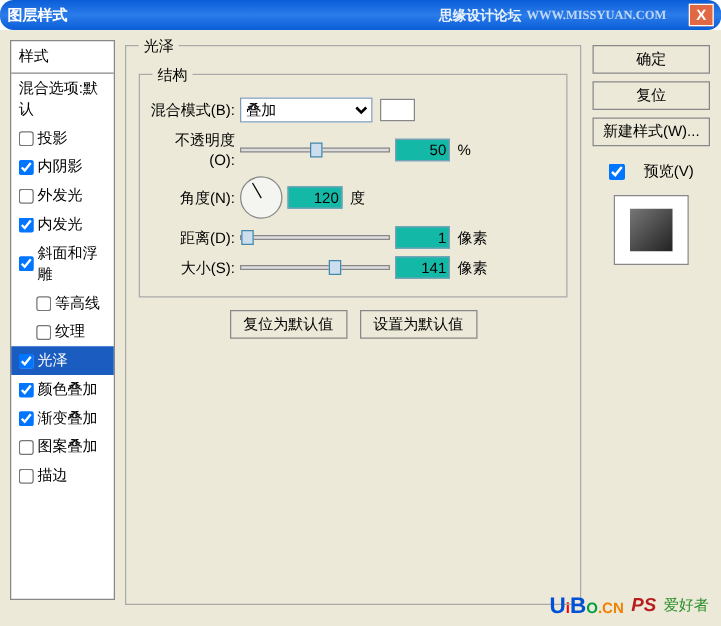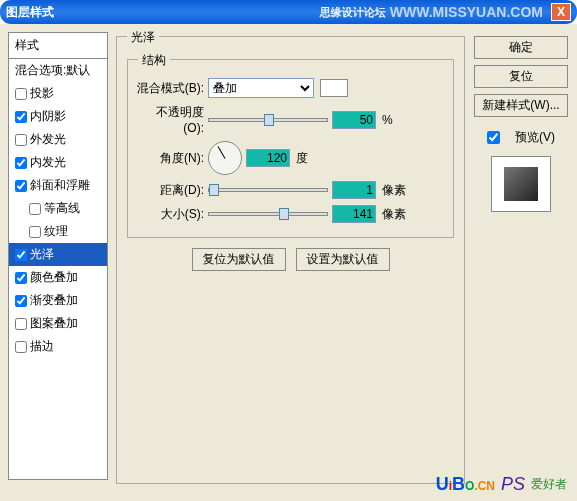--- a/index.html
+++ b/index.html
@@ -1,23 +1,23 @@
 <!DOCTYPE html>
 <html><head>
 <meta charset="utf-8">
 <style>
 * { box-sizing: border-box; margin: 0; padding: 0; font-family: "Microsoft YaHei", SimSun, sans-serif; font-size: 12px; }
 body { background: #fff; width: 577px; height: 501px; overflow: hidden; position: relative; }
 .titlebar { background: linear-gradient(to bottom, #0a5dd8, #2b7ce9 50%, #0a5dd8); height: 24px; display: flex; align-items: center; padding: 0 6px; color: #fff; font-weight: bold; border-radius: 11px; }
 .titlebar-title { flex: 1; }
 .titlebar-brand { font-size: 11px; opacity: .9; margin-right: 4px; }
-.titlebar-url { font-size: 14px; opacity: .7; margin-right: 8px; }
+.titlebar-url { font-size: 10px; opacity: .7; margin-right: 18px; font-family: Liberation Serif, serif; }
 .close-btn { width: 20px; height: 18px; background: #e16843; border: 1px solid #fff; display: flex; align-items: center; justify-content: center; color: #fff; font-size: 10px; }
 .content { display: flex; padding: 8px; gap: 8px; }
-.left-col { width: 100px; }
+.left-col { width: 84px; }
 .styles-box { border: 1px solid #888; height: 448px; background: #fff; }
 .styles-header { padding: 4px 6px; border-bottom: 1px solid #888; font-weight: normal; }
 .style-item { display: flex; align-items: center; padding: 3px 6px; gap: 3px; cursor: default; }
 .style-item.selected { background: #1b5cc0; color: #fff; }
 .style-item input[type=checkbox] { width: 12px; height: 12px; }
 .style-item.indent { padding-left: 20px; }
 .center-col { flex: 1; }
 .fieldset { border: 1px solid #aaa; position: relative; padding: 10px 10px 10px 10px; margin-top: 4px; height: 448px; }
 .fieldset-legend { position: absolute; top: -8px; left: 10px; background: #ece9d8; padding: 0 4px; }
 .inner-fieldset { border: 1px solid #aaa; position: relative; margin-top: 12px; padding: 12px 8px 8px; }
@@ -38,21 +38,21 @@
 .right-col { width: 96px; display: flex; flex-direction: column; gap: 6px; align-items: center; padding-top: 4px; }
 .rbtn { width: 94px; padding: 2px 0; background: #ece9d8; border: 1px solid #888; text-align: center; }
 .preview-check { display: flex; align-items: center; gap: 15px; margin-top: 6px; }
 .preview-box { width: 60px; height: 56px; border: 1px solid #888; background: #fff; display: flex; align-items: center; justify-content: center; margin-top: 4px; }
 .preview-inner { width: 34px; height: 34px; background: linear-gradient(135deg, #777, #222); }
 .bg-fill { position: absolute; top: 24px; left: 0; right: 0; bottom: 0; background: #ece9d8; z-index: -1; }
 .watermark { position: absolute; right: 10px; bottom: 6px; display: flex; gap: 6px; align-items: center; }
 .wm-uibo { font-weight: bold; font-size: 18px; color: #0050d8; }
 .wm-uibo .o { color: #00a040; }
 .wm-uibo .cn { color: #f08000; }
-.wm-ps { font-weight: normal; font-size: 18px; color: #4c1d95; font-style: italic; }
+.wm-ps { font-weight: bold; font-size: 15px; color: #b91c1c; font-style: italic; }
 .wm-text { color: #2a8f2a; font-size: 12px; }
 </style>
 </head>
 <body>
 <div class="bg-fill"></div>
 
 <div class="titlebar">
   <span class="titlebar-title">图层样式</span>
   <span class="titlebar-brand">思缘设计论坛</span>
   <span class="titlebar-url">WWW.MISSYUAN.COM</span>

